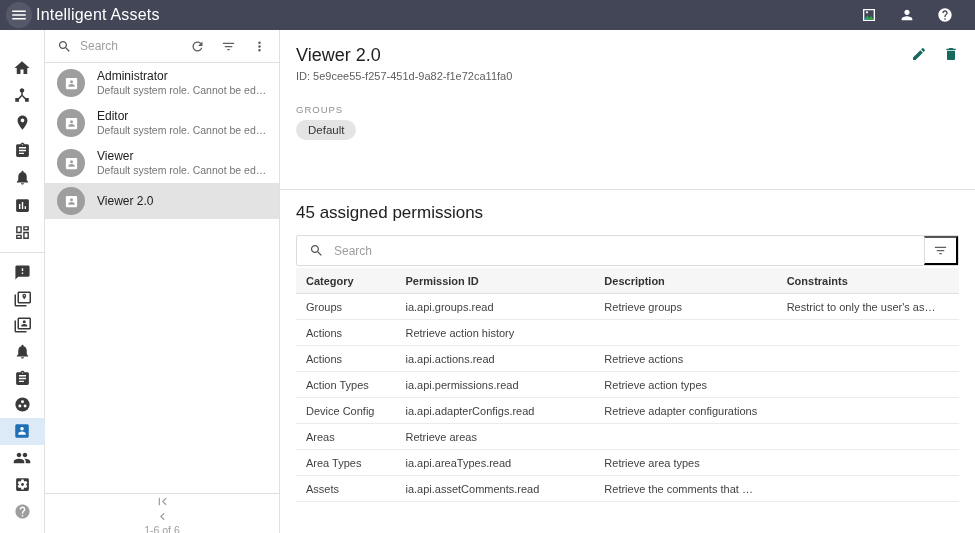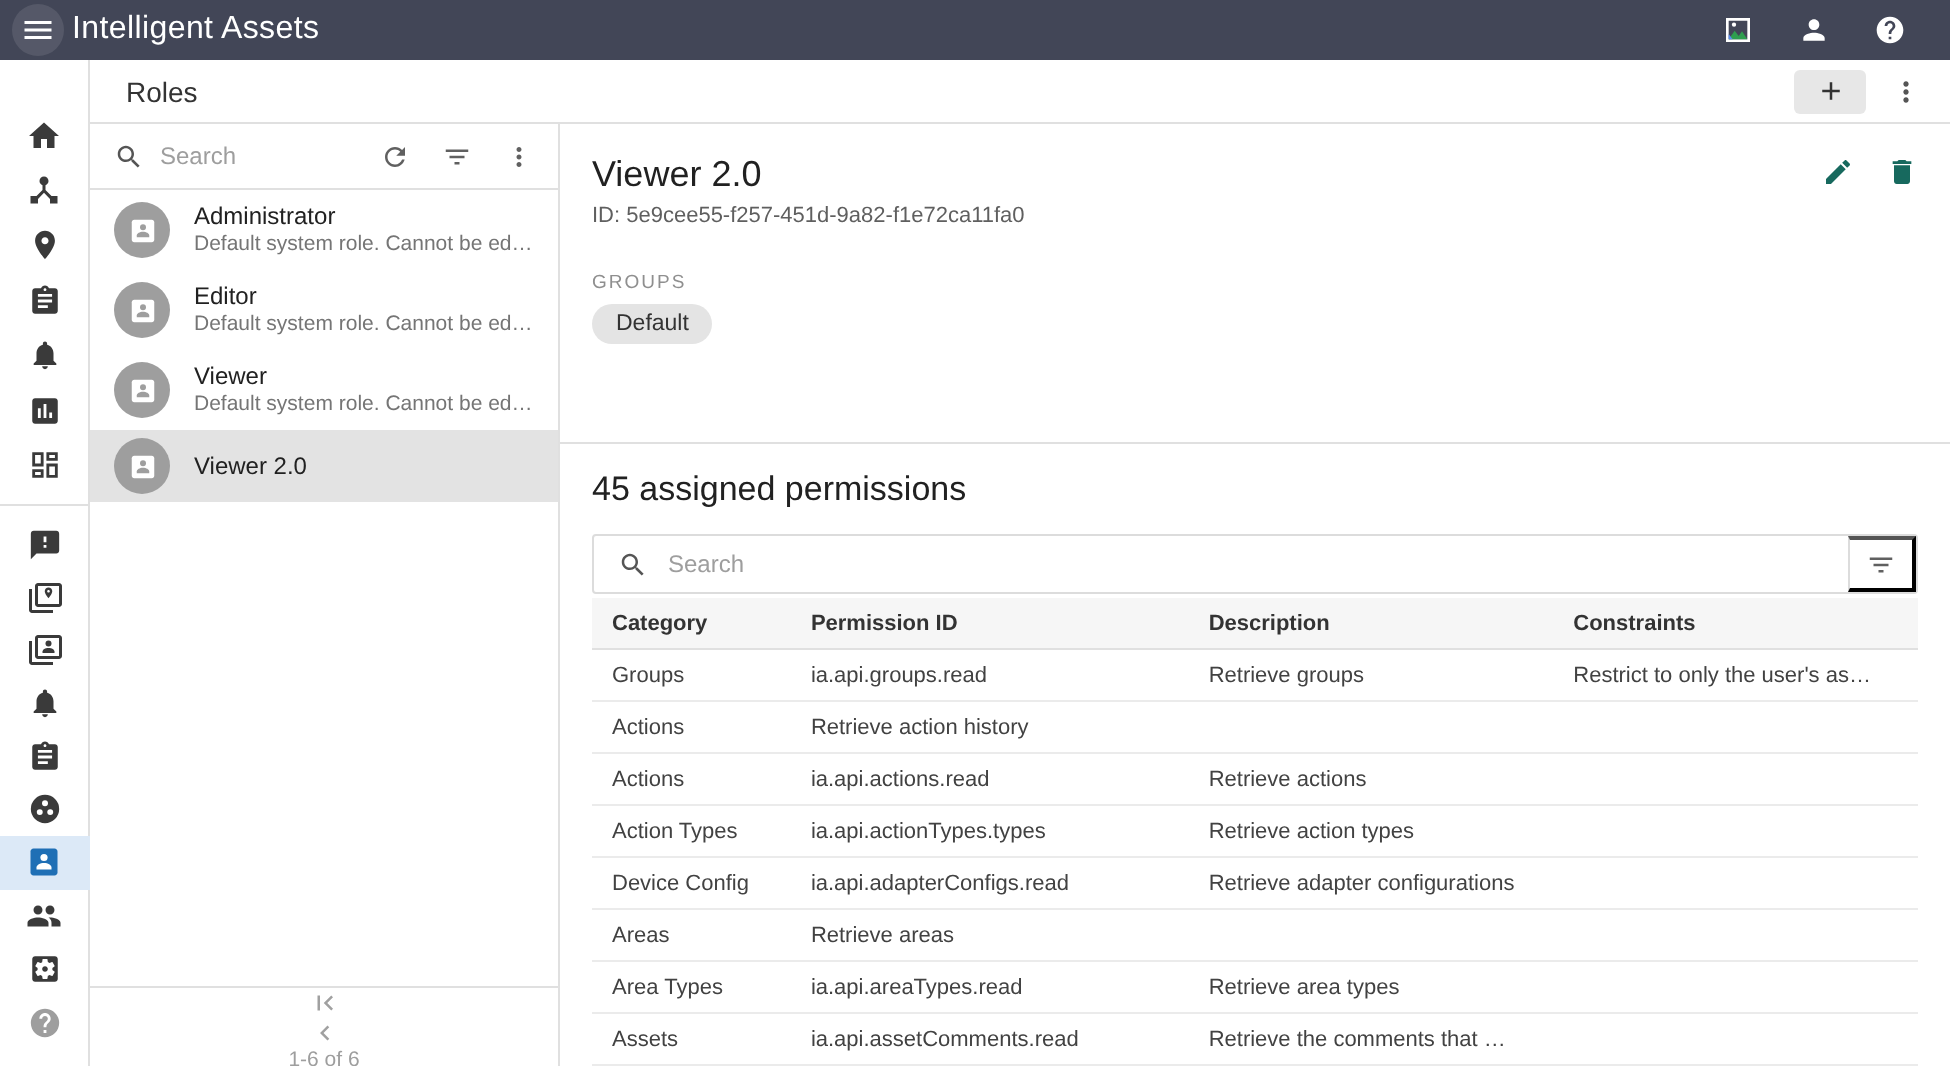--- a/index.html
+++ b/index.html
@@ -252,39 +252,20 @@
 
     <button class="rail-item rail-help">
       <svg width="17" height="17" viewBox="0 0 24 24">
           <path d="M12 2C6.48 2 2 6.48 2 12s4.48 10 10 10 10-4.48 10-10S17.52 2 12 2zm1 17h-2v-2h2v2zm2.07-7.75l-.9.92C13.45 12.9 13 13.5 13 15h-2v-.5c0-1.1.45-2.1 1.17-2.83l1.24-1.26c.37-.36.59-.86.59-1.41 0-1.1-.9-2-2-2s-2 .9-2 2H8c0-2.21 1.79-4 4-4s4 1.79 4 4c0 .88-.36 1.68-.93 2.25z"></path>
         </svg>
     </button>
   </div>
 
   <div class="content">
 
-    <div class="page-header">
-      <span class="page-title">Roles</span>
-      <div class="page-header-actions">
-        <button class="add-btn">
-          <span>
-            <svg width="15" height="15" viewBox="0 0 24 24" fill="#333">
-                <path d="M19 13h-6v6h-2v-6H5v-2h6V5h2v6h6v2z"></path>
-              </svg>
-          </span>
-        </button>
-        <button class="kebab-btn">
-          <span>
-            <svg width="16" height="16" viewBox="0 0 24 24" fill="#555">
-                <path d="M12 8c1.1 0 2-.9 2-2s-.9-2-2-2-2 .9-2 2 .9 2 2 2zm0 2c-1.1 0-2 .9-2 2s.9 2 2 2 2-.9 2-2-.9-2-2-2zm0 6c-1.1 0-2 .9-2 2s.9 2 2 2 2-.9 2-2-.9-2-2-2z"></path>
-              </svg>
-          </span>
-        </button>
-      </div>
-    </div>
 
     <div class="content-body">
 
       <div class="roles-panel">
         <div class="panel-toolbar">
           <span>
             <svg width="15" height="15" viewBox="0 0 24 24" fill="#555">
                 <path d="M15.5 14h-.79l-.28-.27C15.41 12.59 16 11.11 16 9.5 16 5.91 13.09 3 9.5 3S3 5.91 3 9.5 5.91 16 9.5 16c1.61 0 3.09-.59 4.23-1.57l.27.28v.79l5 4.99L20.49 19l-4.99-5zm-6 0C7.01 14 5 11.99 5 9.5S7.01 5 9.5 5 14 7.01 14 9.5 11.99 14 9.5 14z"></path>
               </svg>
           </span>
@@ -452,21 +433,21 @@
             <div class="perm-cell c3"></div>
           </div>
           <div class="perm-row">
             <div class="perm-cell c0">Actions</div>
             <div class="perm-cell c1">ia.api.actions.read</div>
             <div class="perm-cell c2">Retrieve actions</div>
             <div class="perm-cell c3"></div>
           </div>
           <div class="perm-row">
             <div class="perm-cell c0">Action Types</div>
-            <div class="perm-cell c1">ia.api.actionTypes.types</div>
+            <div class="perm-cell c1">ia.api.permissions.read</div>
             <div class="perm-cell c2">Retrieve action types</div>
             <div class="perm-cell c3"></div>
           </div>
           <div class="perm-row">
             <div class="perm-cell c0">Device Config</div>
             <div class="perm-cell c1">ia.api.adapterConfigs.read</div>
             <div class="perm-cell c2">Retrieve adapter configurations</div>
             <div class="perm-cell c3"></div>
           </div>
           <div class="perm-row">

